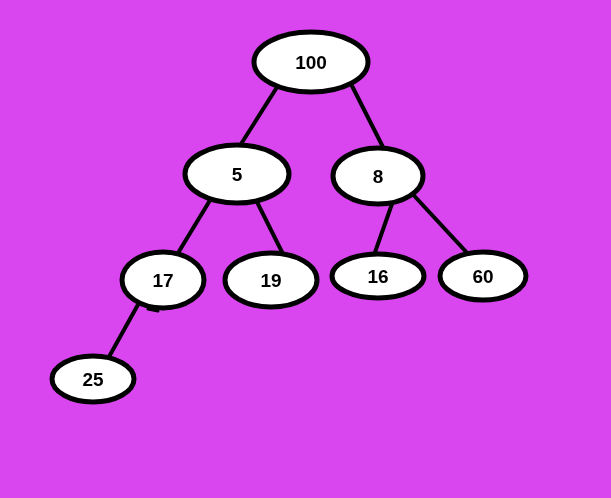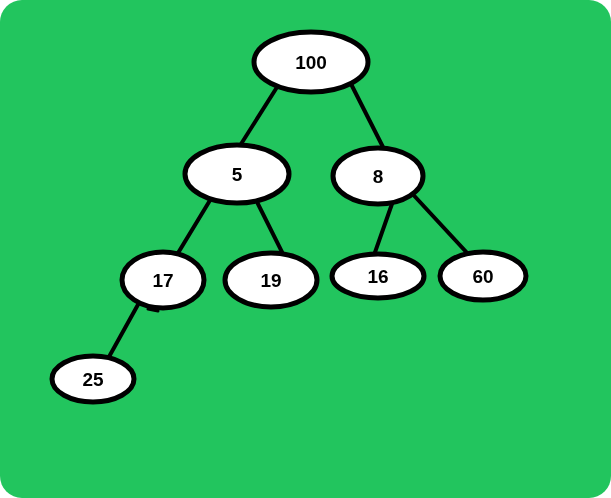--- a/index.html
+++ b/index.html
@@ -8,22 +8,21 @@
     width: 611px;
     height: 498px;
     background: #ffffff;
     overflow: hidden;
     font-family: "Liberation Sans", sans-serif;
   }
   .canvas-wrap {
     position: relative;
     width: 611px;
     height: 498px;
-    background: #22c55e;
-    border-radius: 22px;
+    background: #d946ef;
   }
   svg {
     display: block;
   }
   svg text {
     font-family: "Liberation Sans", "DejaVu Sans", sans-serif;
     font-weight: 700;
     font-size: 19px;
     text-anchor: middle;
   }

